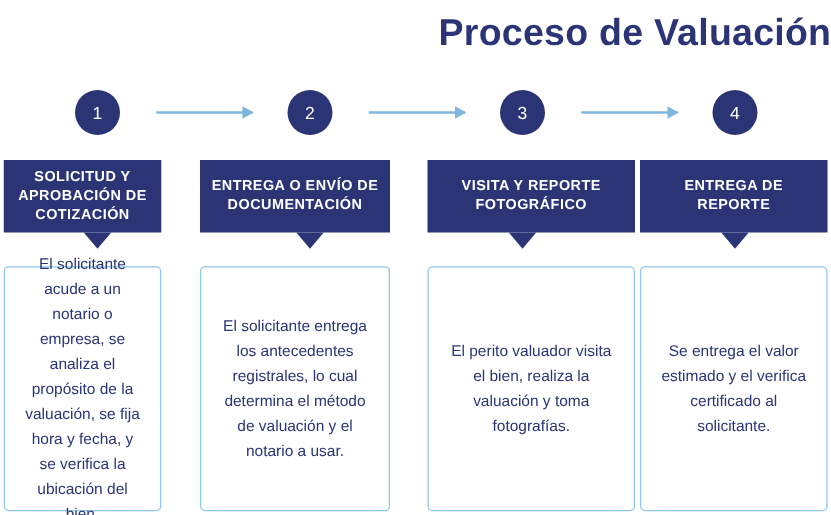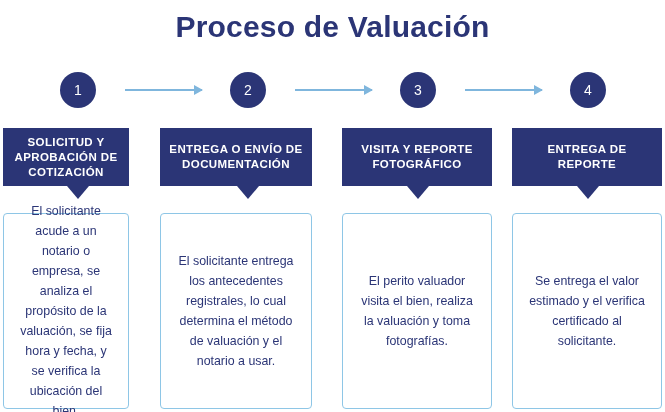--- a/index.html
+++ b/index.html
@@ -13,21 +13,21 @@
     font-family: "Liberation Sans", sans-serif;
     overflow: hidden;
     position: relative;
   }
 
   #title {
     position: absolute;
     top: 10px;
     left: 0;
     width: 665px;
-    text-align: center;
+    text-align: right;
     font-size: 30px;
     font-weight: bold;
     color: #2b3576;
     letter-spacing: 0.2px;
   }
 
   
   .circle-row {
     position: absolute;
     top: 72px;
@@ -106,21 +106,21 @@
     text-align: center;
     display: flex;
     align-items: center;
     justify-content: center;
     padding: 8px 14px;
   }
 
   
   .col0 { left: 3px;   width: 126px; }
   .col1 { left: 160px; width: 152px; }
-  .col2 { left: 342px; width: 150px; }
+  .col2 { left: 342px; width: 166px; }
   .col3 { left: 512px; width: 150px; }
 
   .c0 { left: 60px; }
   .c1 { left: 230px; }
   .c2 { left: 400px; }
   .c3 { left: 570px; }
 
   .a0 { left: 125px; width: 77px; }
   .a1 { left: 295px; width: 77px; }
   .a2 { left: 465px; width: 77px; }

